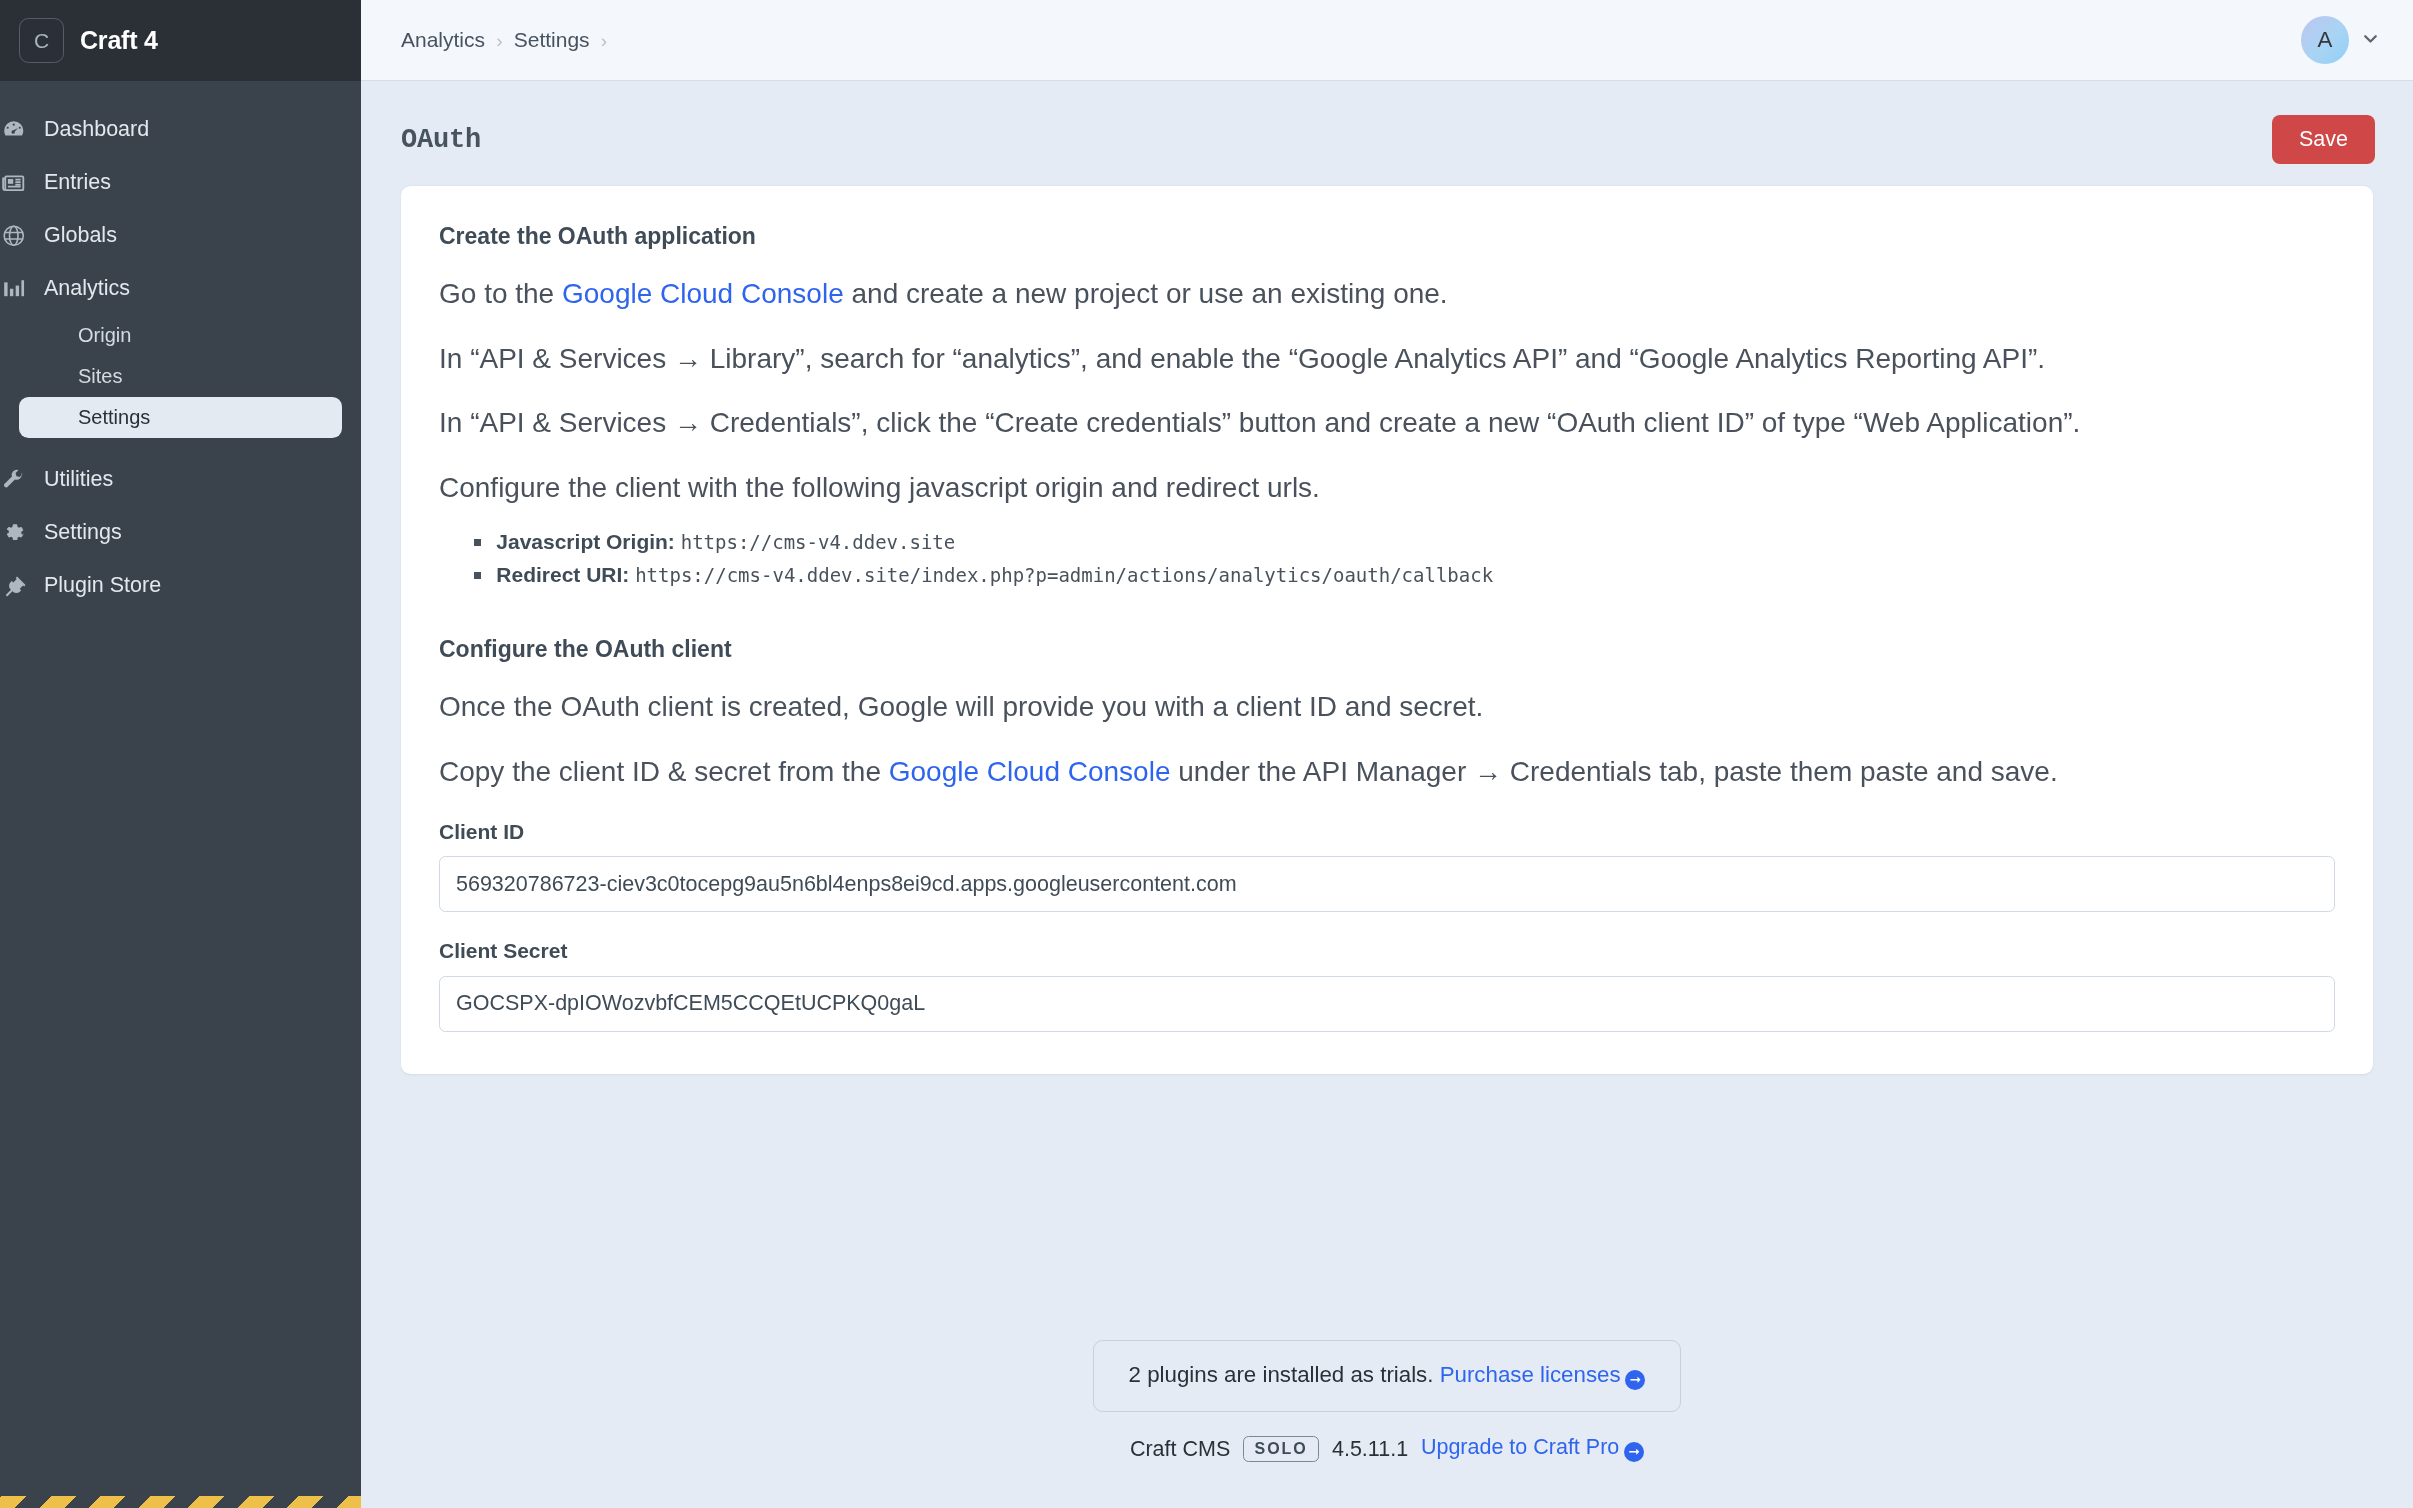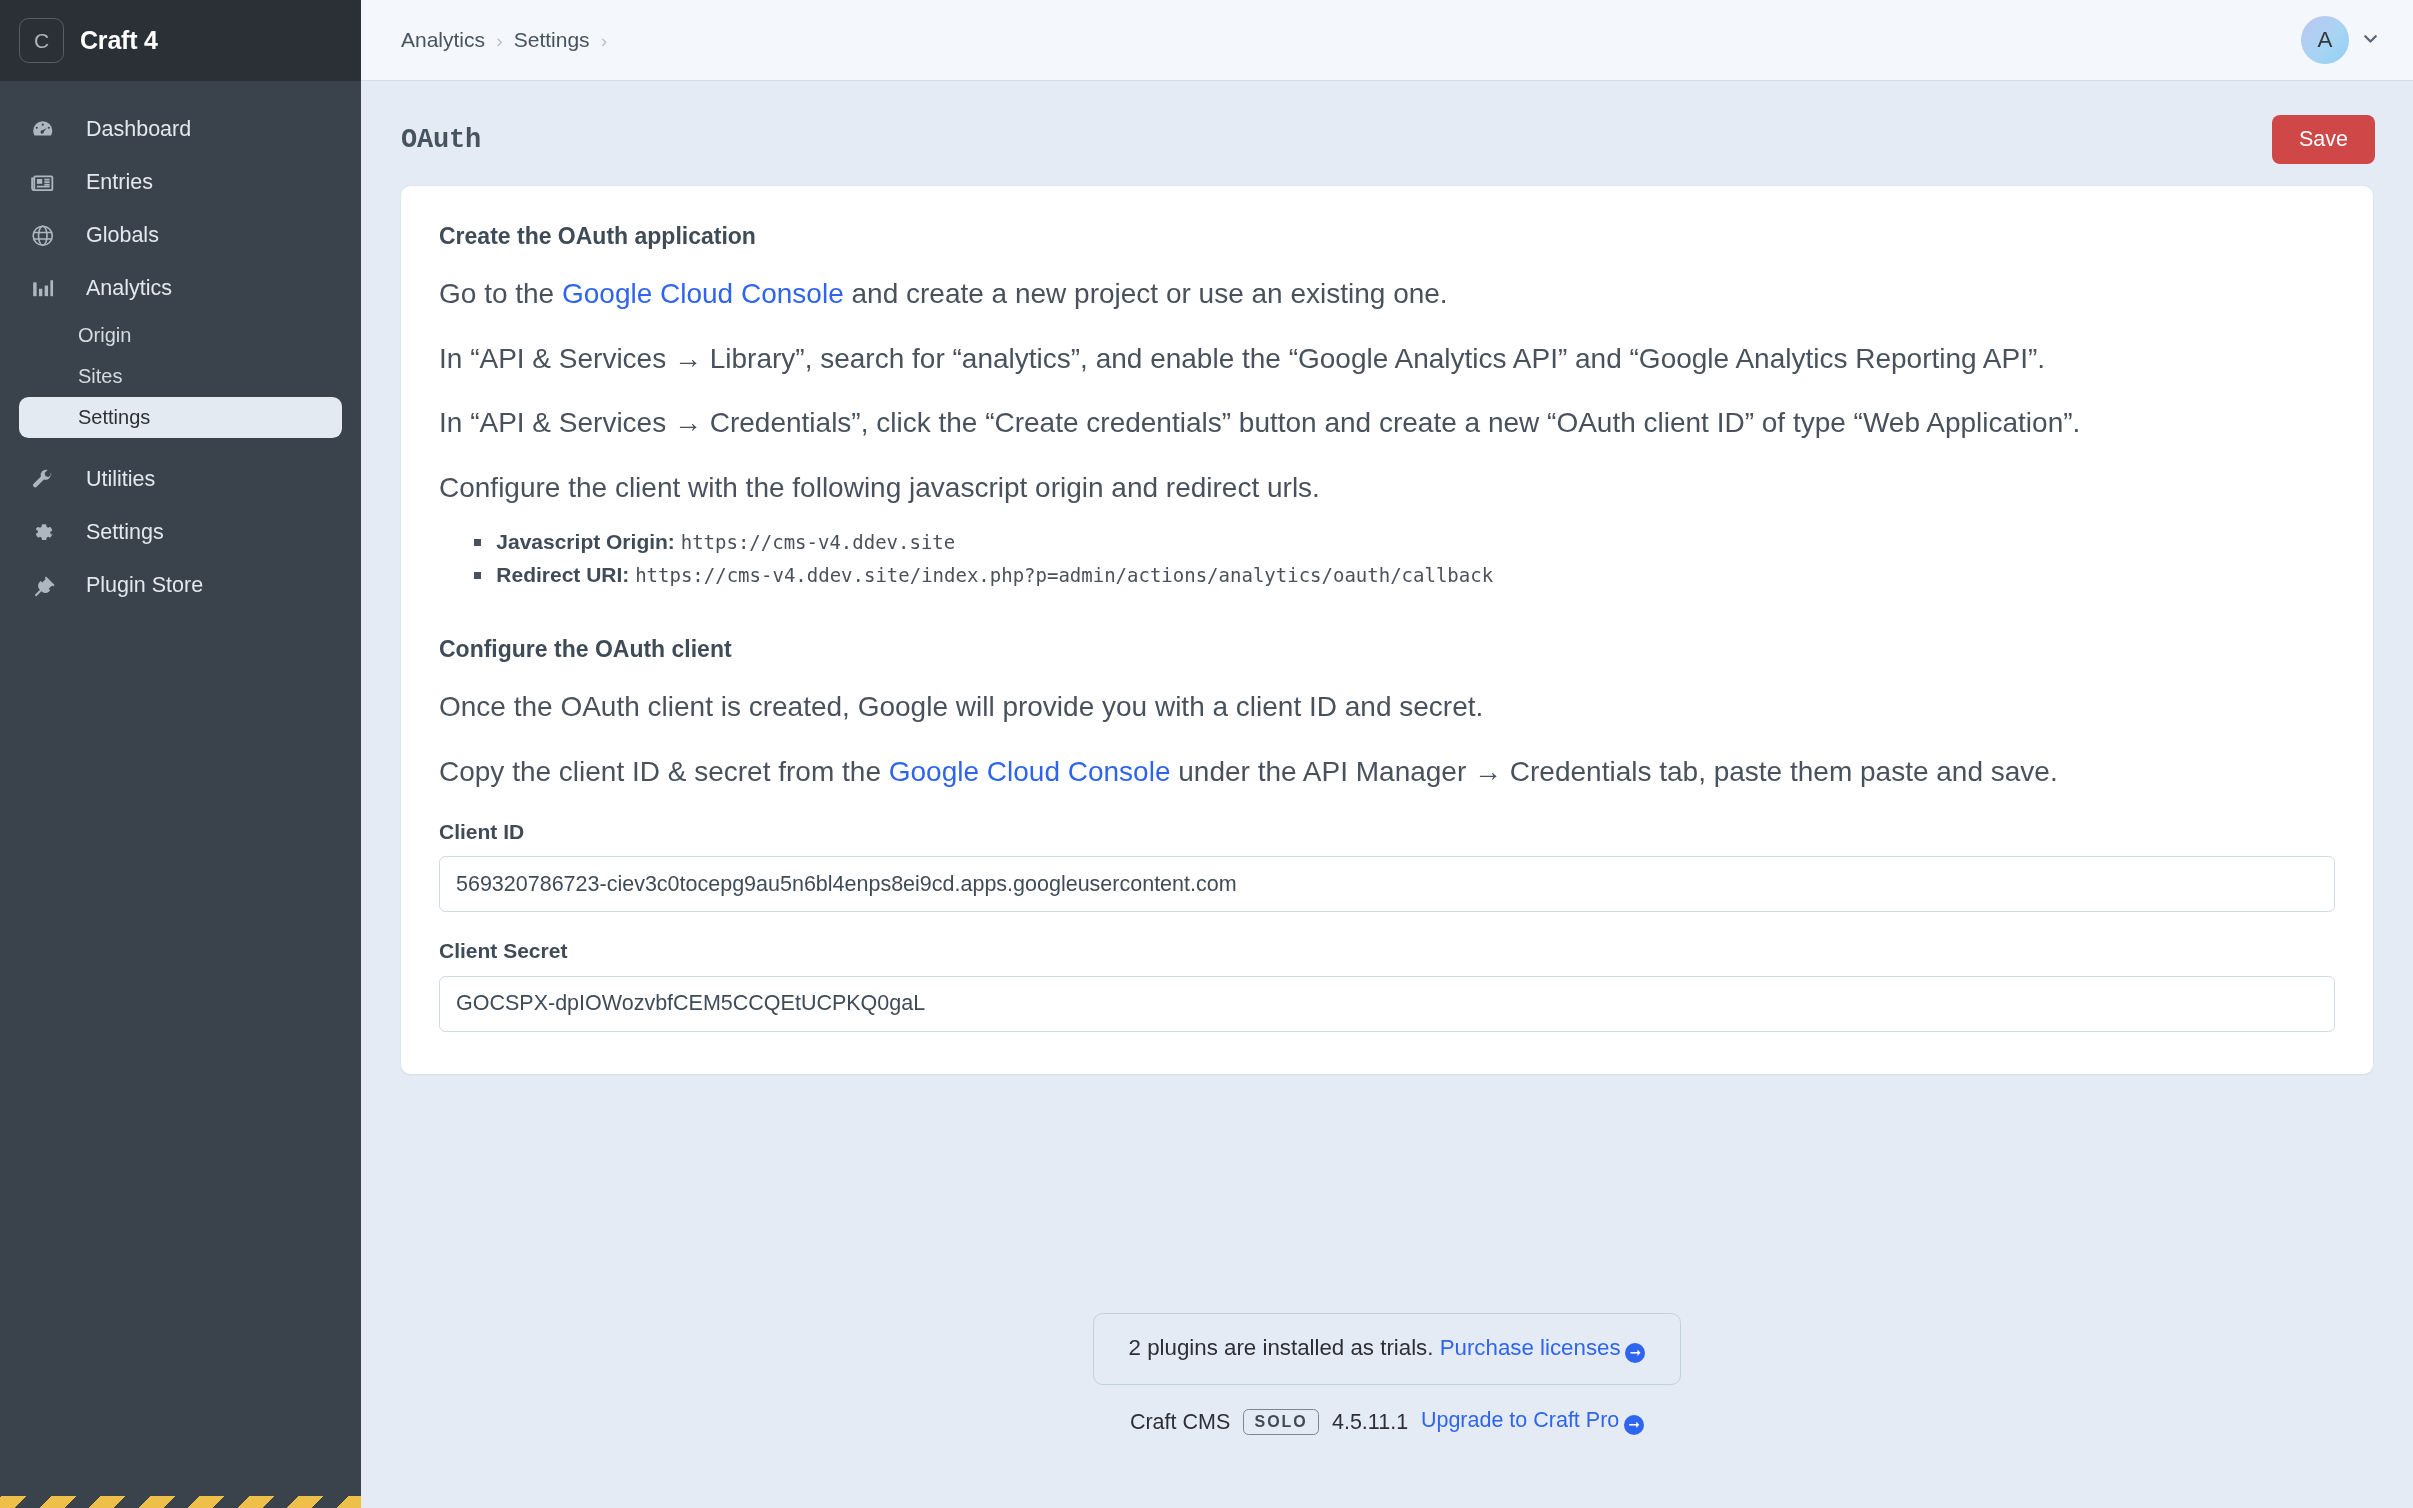--- a/index.html
+++ b/index.html
@@ -30,22 +30,21 @@
     border: 1.6px solid #555e66;
     display: flex; align-items: center; justify-content: center;
     color: #aab3bd; font-size: 21px; font-weight: 400;
   }
   .craft-title { color: #fff; font-size: 25px; font-weight: 700; letter-spacing: -0.2px; }
 
   .nav { padding-top: 22.3px; flex: 1 1 auto; }
   .nav-item {
     display: flex; align-items: center;
     height: 53px;
-    padding-left: 29px;
-    gap: 30px;
+    gap: 17px;
     color: #e3e8ee;
     font-size: 21.5px;
     cursor: pointer;
   }
   .nav-item .ico { width: 27px; height: 27px; display: flex; align-items: center; justify-content: center; color: #aeb6bf; }
   .nav-item .ico svg { display: block; }
   .subnav-item {
     display: flex; align-items: center;
     height: 41px;
     margin: 0 19px 0 19px;
@@ -138,21 +137,21 @@
     font-family: "Liberation Sans", sans-serif;
     font-size: 21.5px; color: #3f4b57;
     padding: 14.4px 16px;
     border: 0.8px solid #cfd8e3;
     border-radius: 6.4px;
     background: #fff;
     outline: none;
   }
 
   
-  .footer { margin-top: auto; padding-bottom: 73px; display: flex; flex-direction: column; align-items: center; gap: 22.3px; }
+  .footer { margin-top: auto; padding-bottom: 46px; display: flex; flex-direction: column; align-items: center; gap: 22.3px; }
   .trial-box {
     border: 0.8px solid #c5d0de;
     border-radius: 9.6px;
     padding: 21px 35px;
     font-size: 22.3px; color: #2b3036;
     background: transparent;
   }
   .trial-box a { color: #2f65ee; text-decoration: none; cursor: pointer; }
   .arrow-circ {
     display: inline-block; vertical-align: -2.4px; margin-left: 4.8px;

